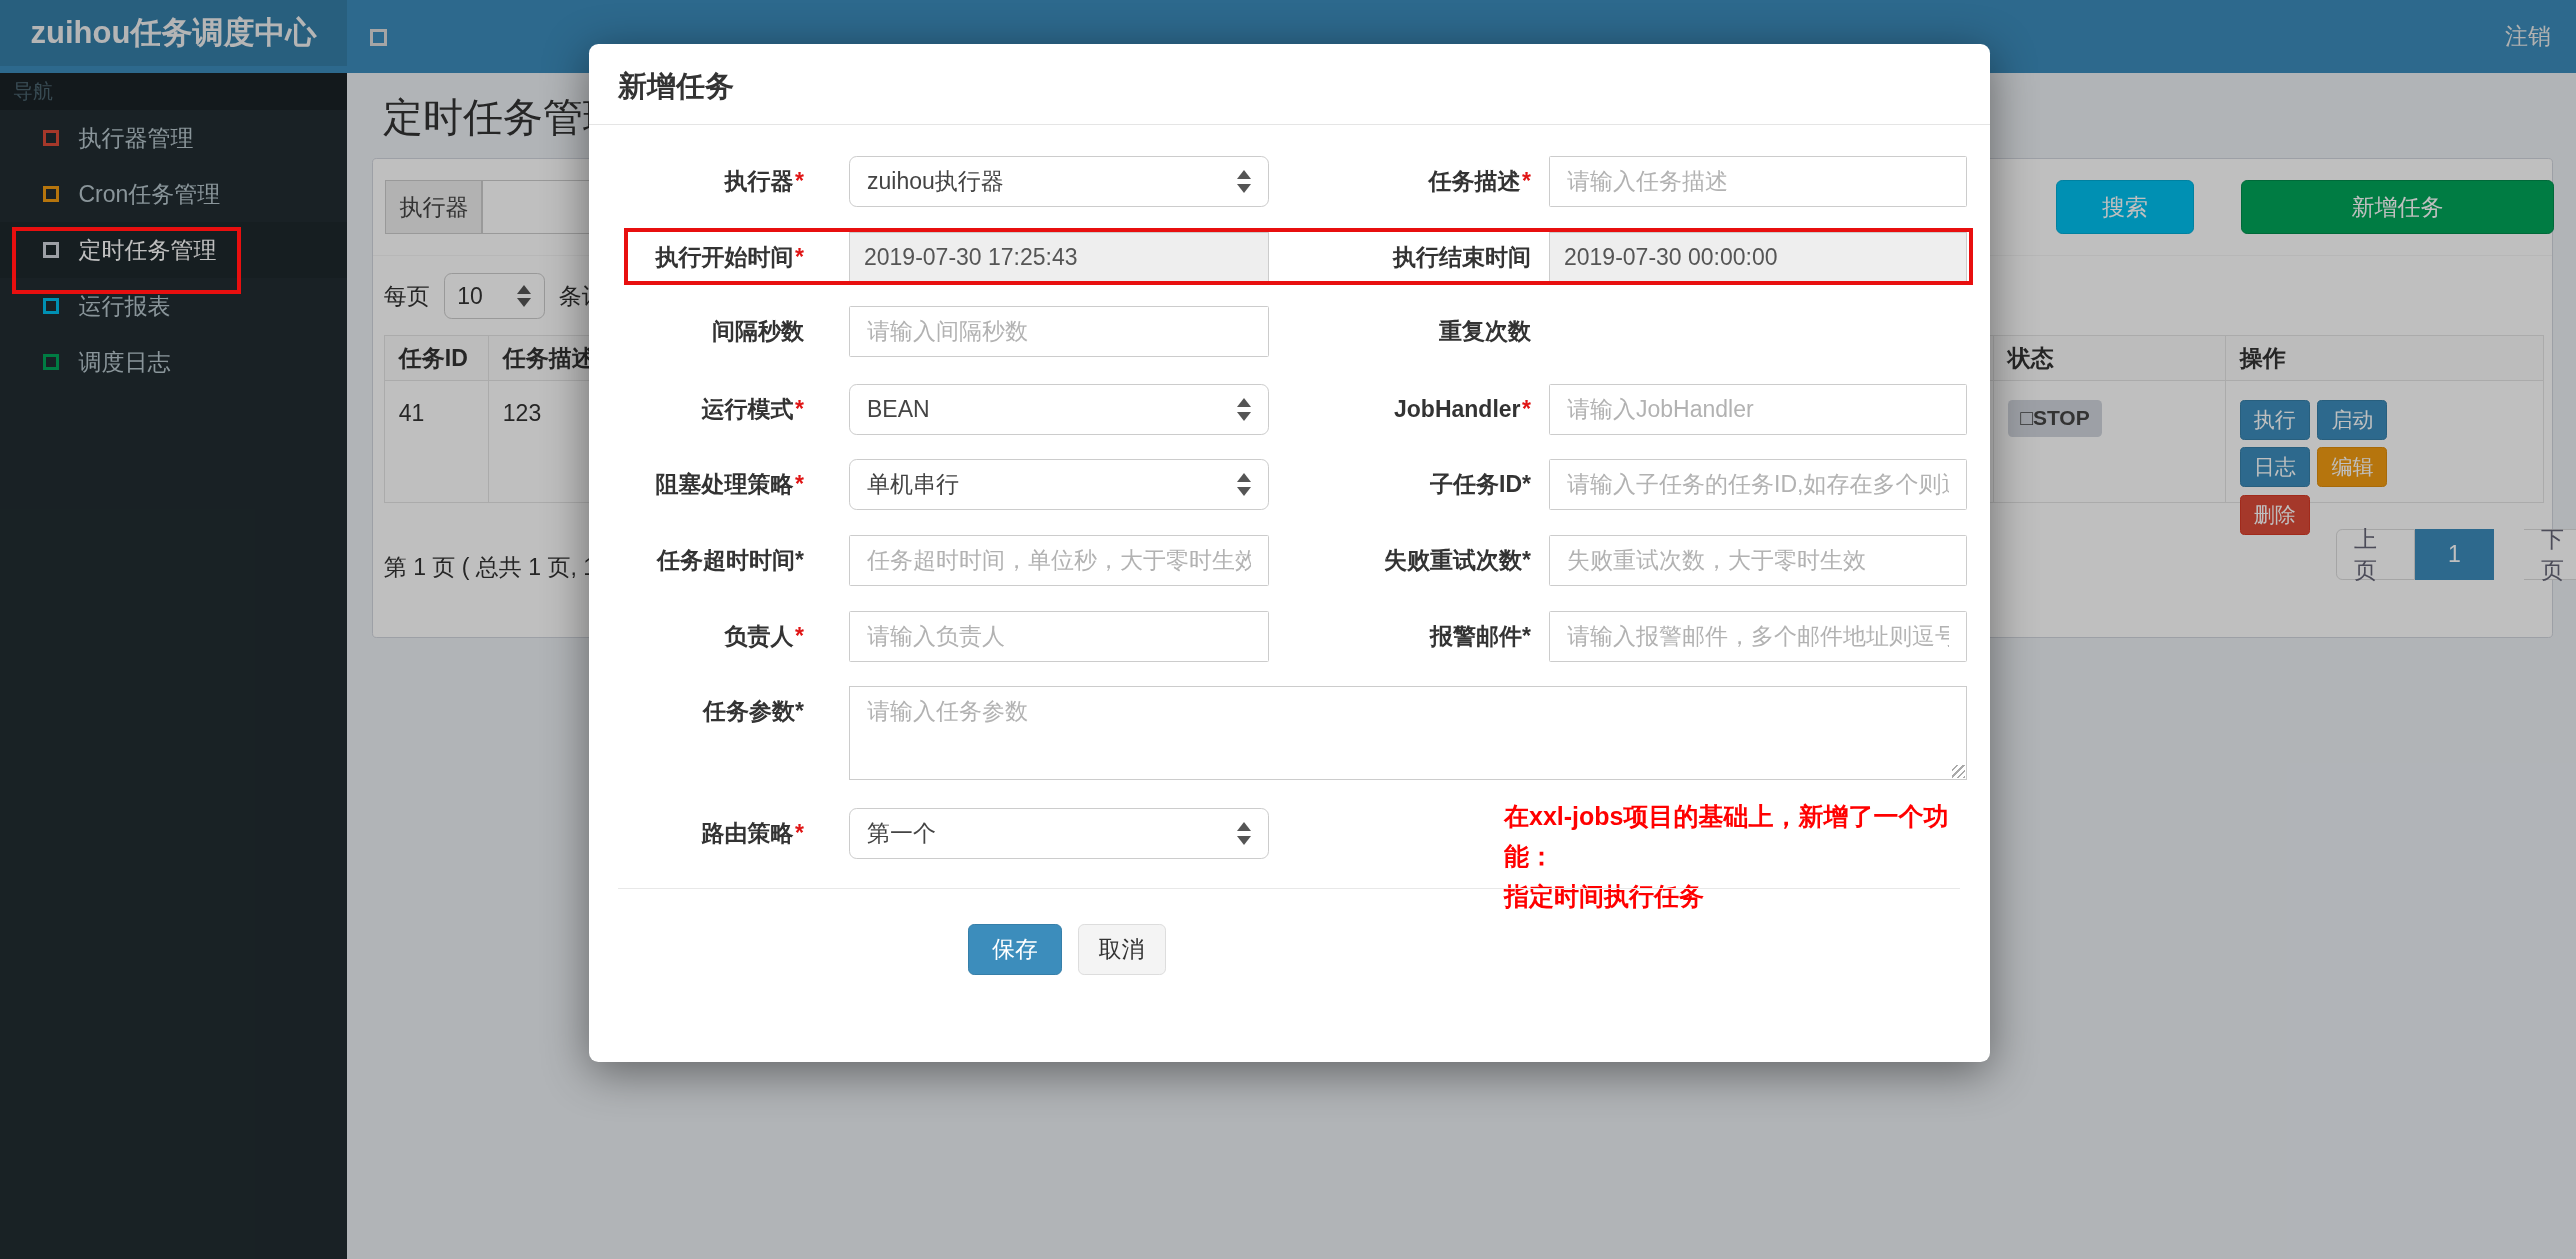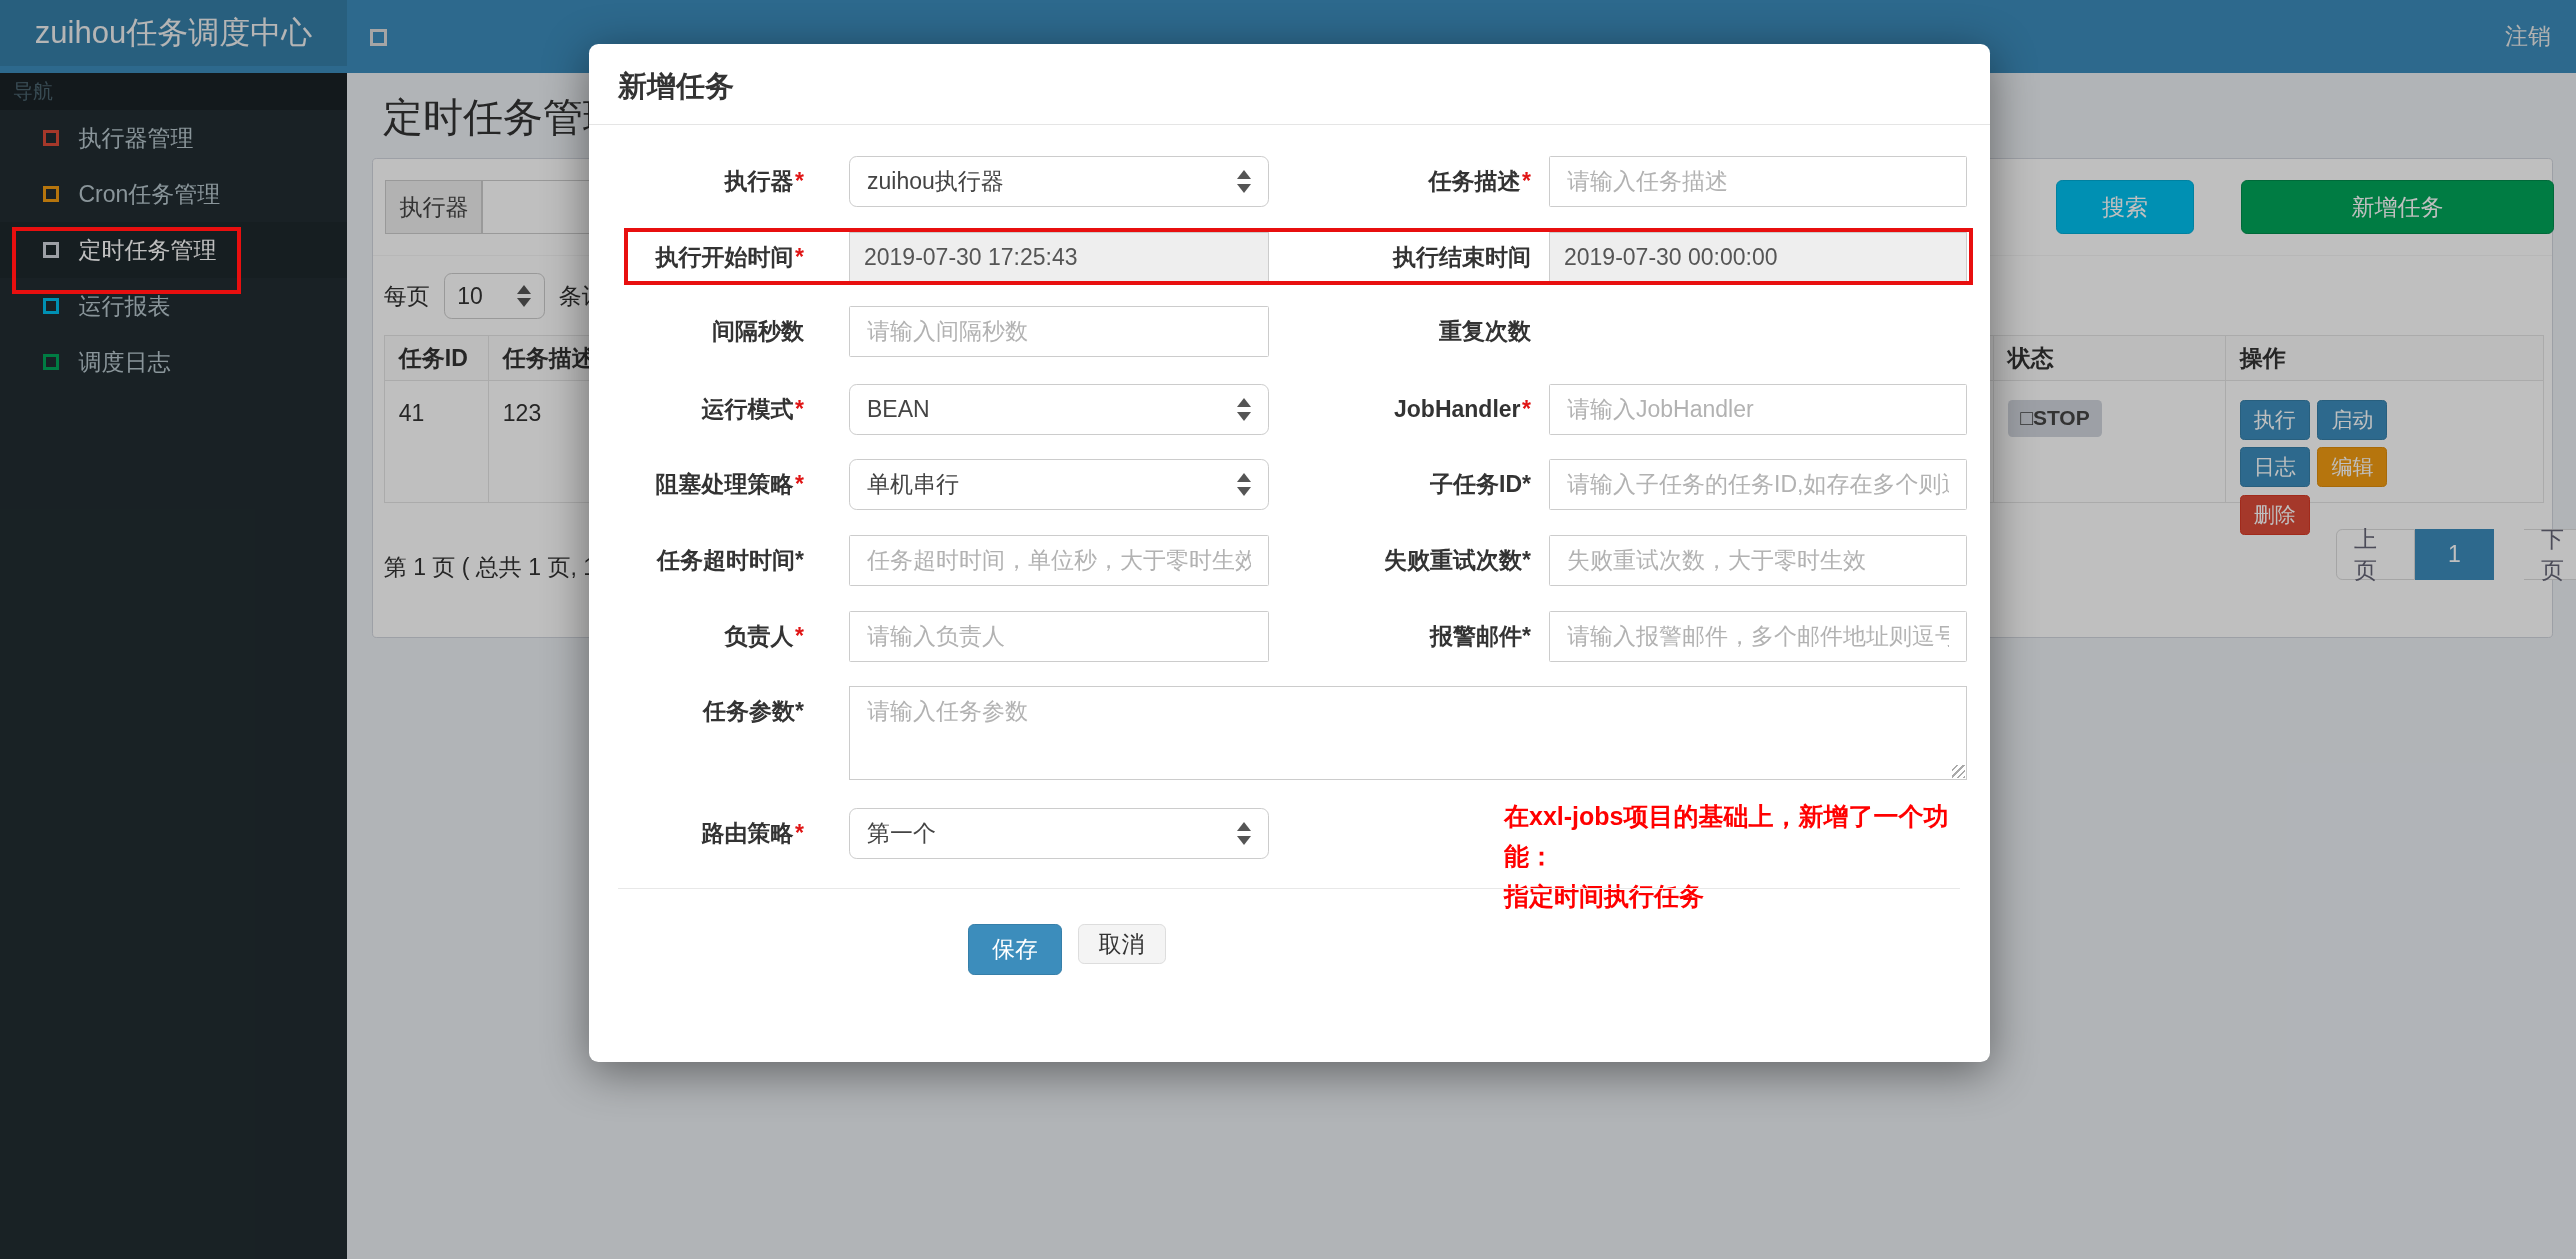--- a/index.html
+++ b/index.html
@@ -3,21 +3,21 @@
 <meta charset="utf-8">
 <style>
   * { margin:0; padding:0; box-sizing:border-box; }
   html,body { width:2576px; height:1259px; }
   body { font-family:"Liberation Sans","DejaVu Sans",sans-serif; }
   #app { position:relative; width:2576px; height:1259px; overflow:hidden; background:#ecf0f5; }
 
   
   .topbar { position:absolute; left:0; top:0; width:2576px; height:73px; background:#3c8dbc; z-index:1; }
   .brand { position:absolute; left:0; top:0; width:347px; height:66px; background:#367fa9;
-           color:#f2f2f2; font-size:31px; font-weight:normal; display:flex; align-items:center; justify-content:center; }
+           color:#f2f2f2; font-size:31px; font-weight:bold; display:flex; align-items:center; justify-content:center; }
   .toggle-sq { position:absolute; left:370px; top:29px; width:17px; height:17px; border:3.1px solid #dcdcdc; }
   .logout { position:absolute; right:25px; top:0; height:73px; display:flex; align-items:center;
             color:#ececec; font-size:23px; cursor:pointer; }
 
   
   .sidebar { position:absolute; left:0; top:73px; width:347px; height:1186px; background:#222d32; z-index:1; }
   .nav-header { height:37px; background:#1a2226; color:#4b646f; font-size:20px; line-height:37px; padding-left:13px; }
   .menu-item { height:56px; display:flex; align-items:center; padding-left:43px; cursor:pointer; }
   .menu-item.active { background:#1e282c; }
   .menu-item .sq { width:15.5px; height:15.5px; border:3.1px solid; margin-right:20px; flex:none; }
@@ -91,21 +91,21 @@
         font-family:Liberation Serif, serif; outline:none; position:relative; }
   .ta::placeholder { color:#b2b2b2; opacity:1; }
   .ta-wrap { position:relative; width:100%; height:94px; }
   .ta-grip { position:absolute; right:2.3px; bottom:2.3px; width:12.4px; height:12.4px;
              background:repeating-linear-gradient(135deg, transparent 0 3.1px, #aaa 3.1px 4.6px); }
   .m-note { position:absolute; left:915px; top:752px; color:#ff0000; font-size:25px; font-weight:bold; line-height:40px; }
   .m-divider { position:absolute; left:29px; top:844px; width:1342px; border-top:1.5px solid #e8e8e8; }
   .m-footer { position:absolute; left:379px; top:880px; display:flex; gap:15.5px; }
   .btn-save { height:51px; padding:0 23px; background:#3c8dbc; border:0.8px solid #367fa9; border-radius:6.2px;
               color:#fff; font-size:23px; display:flex; align-items:center; cursor:pointer; }
-  .btn-cancel { height:40px; padding:0 20px; background:#f4f4f4; border:0.8px solid #ddd; border-radius:6.2px;
+  .btn-cancel { height:51px; padding:0 20px; background:#f4f4f4; border:0.8px solid #ddd; border-radius:6.2px;
                 color:#333; font-size:23px; display:flex; align-items:center; cursor:pointer; }
 
   
   .anno { position:absolute; border:4.6px solid #e80f0f; z-index:30; pointer-events:none; }
   .anno-sidebar { left:12.4px; top:227px; width:229px; height:67px; }
   .anno-timerow { left:624px; top:228px; width:1349px; height:57px; }
 </style>
 </head>
 <body>
 

